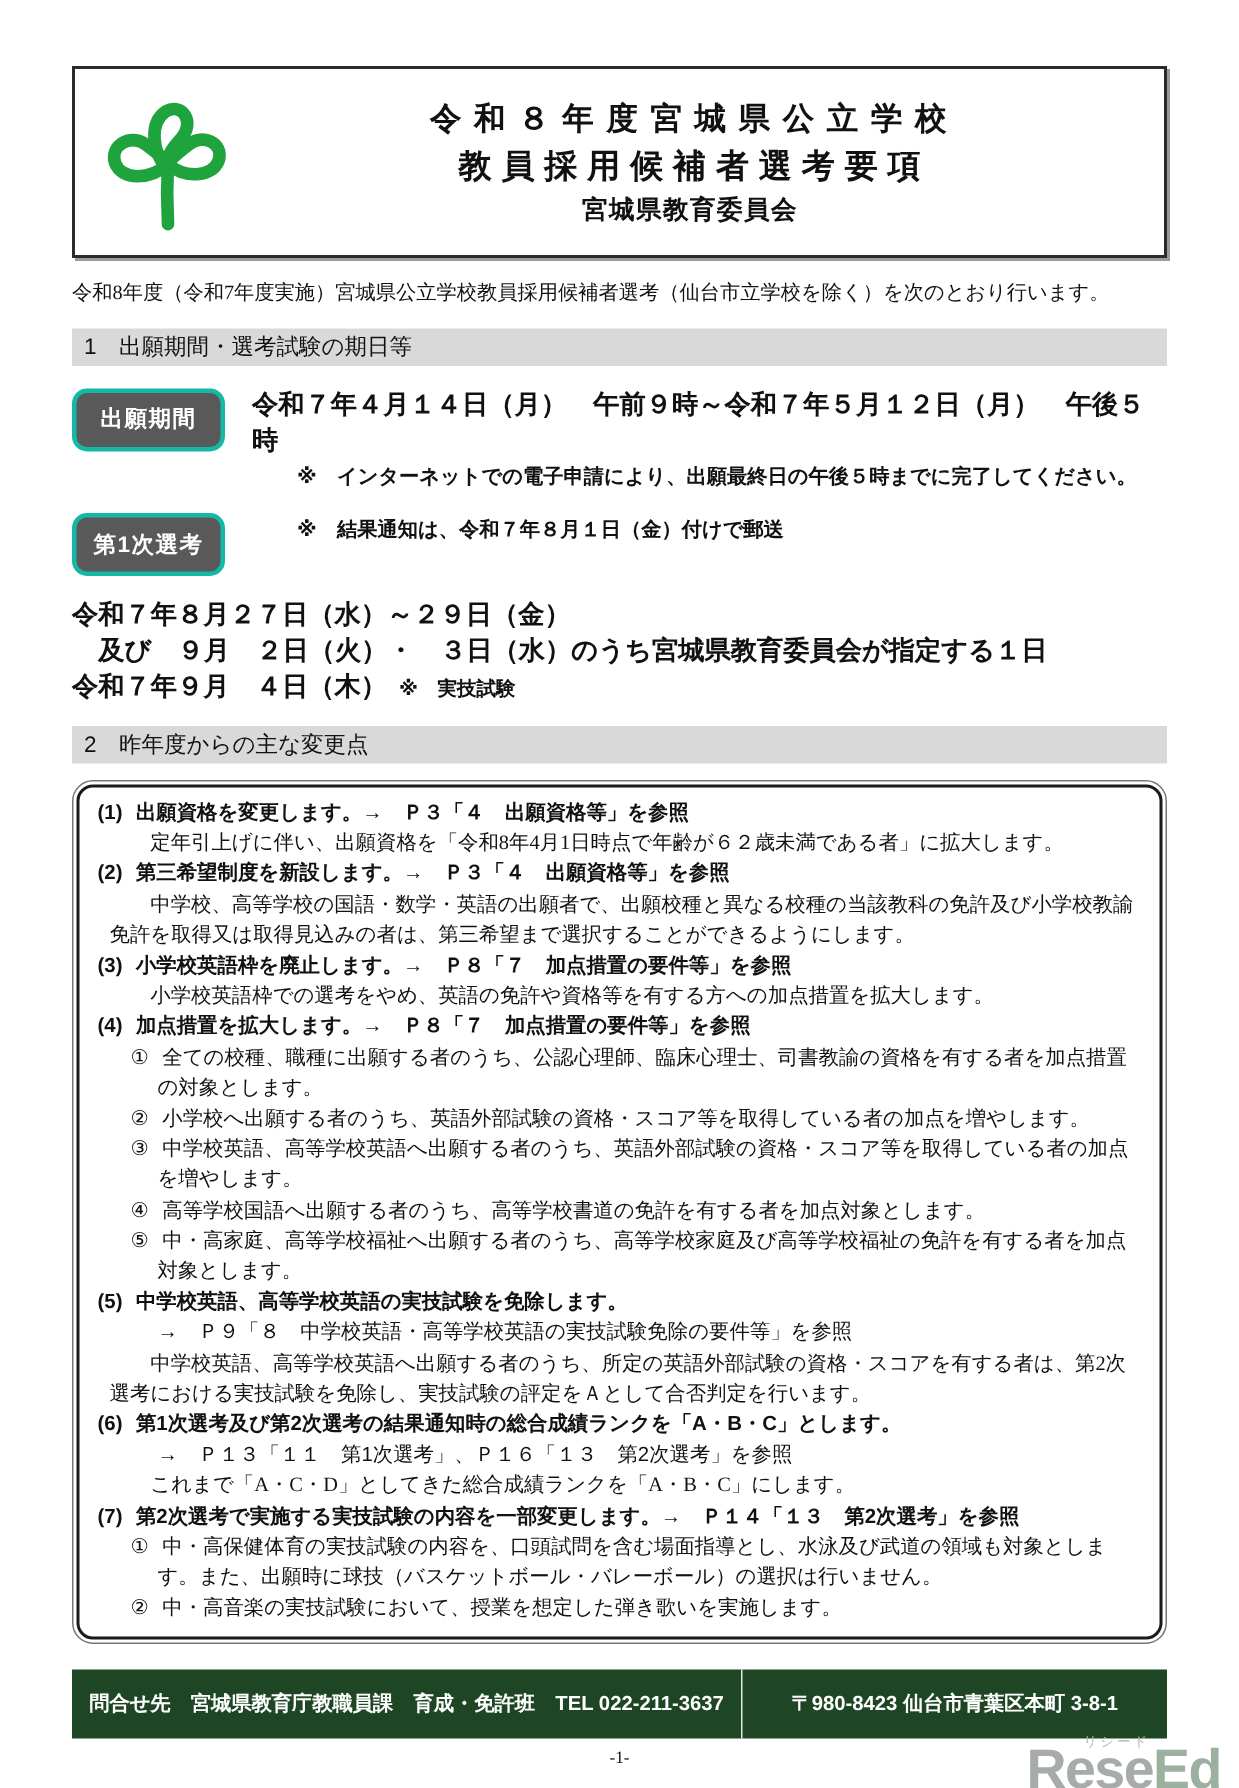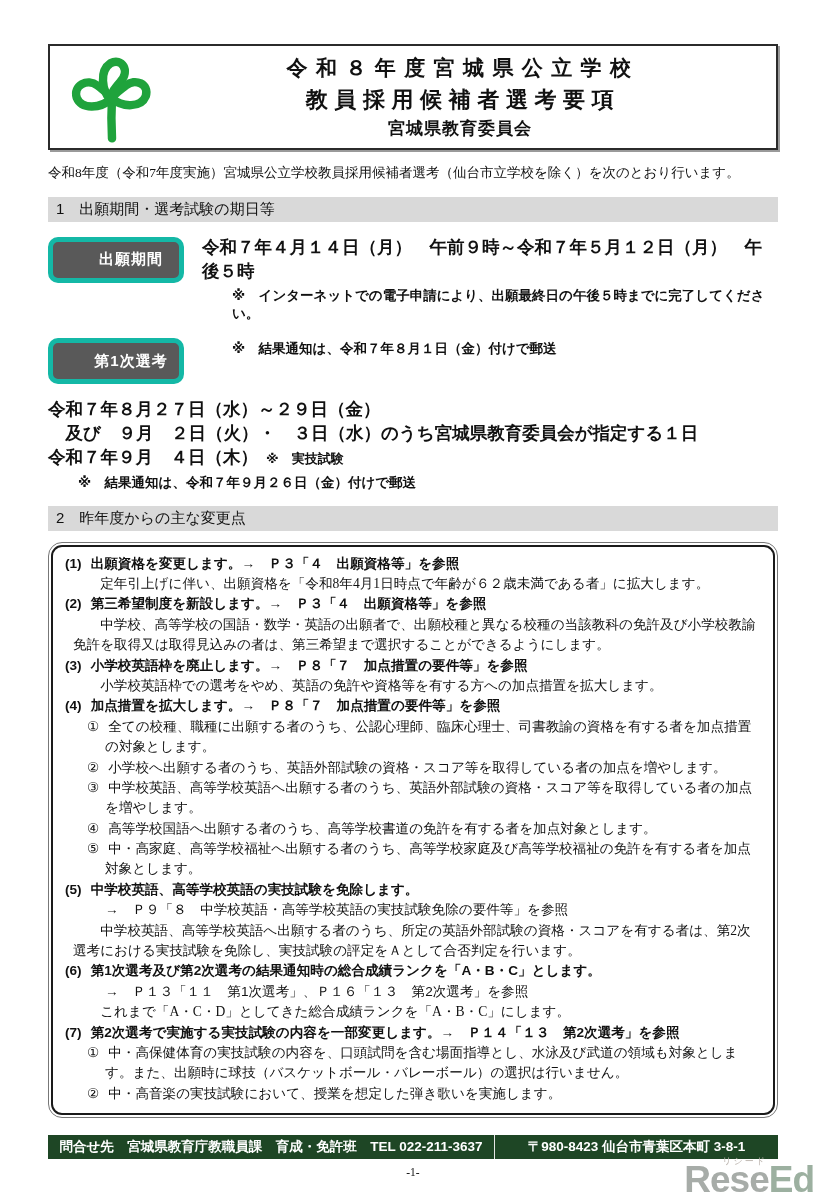--- a/index.html
+++ b/index.html
@@ -2,64 +2,64 @@
 <html><head>
 <meta charset="utf-8">
 <style>
   html,body{margin:0;padding:0;background:#fff;}
   .page{position:relative;width:826px;height:1192px;background:#fff;overflow:hidden;
         font-family:"Liberation Serif","DejaVu Serif",serif;color:#111;}
 
   
   .banner{box-sizing:border-box;margin:44px 48px 0;border:2px solid #2b2b2b;
           box-shadow:2px 2px 0 #9a9a9a;display:flex;align-items:center;
-          padding:6px 12px;height:106px;background:#fff;}
+          padding:6px 12px;height:128px;background:#fff;}
   .logo-wrap{flex:0 0 100px;display:flex;align-items:center;justify-content:center;}
   .title-col{flex:1;}
   .t1{font-family:"Liberation Sans","DejaVu Sans",sans-serif;font-weight:bold;
       font-size:21px;letter-spacing:0.40em;text-align:center;white-space:nowrap;}
   .t2{font-family:"Liberation Sans","DejaVu Sans",sans-serif;font-weight:bold;
       font-size:22px;letter-spacing:0.30em;text-align:center;white-space:nowrap;margin-top:3px;}
   .org{font-family:"Liberation Sans","DejaVu Sans",sans-serif;font-weight:bold;
       font-size:17px;text-align:center;padding-right:6px;margin-top:2px;letter-spacing:1px;}
 
   
   .intro{margin:14px 48px 0;font-size:13.5px;line-height:1.4;}
 
   
   .band{box-sizing:border-box;margin:14px 48px 0;background:#d9d9d9;
         font-family:"Liberation Sans","DejaVu Sans",sans-serif;font-weight:normal;
         font-size:15px;padding:3px 8px;white-space:pre-wrap;}
 
   
   .sched{margin:13px 48px 0;display:flex;gap:18px;}
-  .badge{flex:0 0 96px;height:36px;background:#595959;border:5px solid #14b8a6;border-radius:10px;
+  .badge{flex:0 0 96px;height:36px;background:#595959;border:3px solid #14b8a6;border-radius:10px;
          color:#fff;font-family:"Liberation Sans","DejaVu Sans",sans-serif;font-weight:bold;
          font-size:15px;display:flex;align-items:center;justify-content:center;letter-spacing:1px;
-         margin-top:2px;padding-left:30px;}
+         margin-top:2px;}
   .sched-lines{flex:1;font-family:"Liberation Sans","DejaVu Sans",sans-serif;font-weight:bold;}
   .main-line{font-size:17.5px;line-height:1.38;white-space:pre-wrap;}
   .inline-note{font-size:13px;margin-left:8px;}
   .note-line{font-size:13.5px;margin:4px 0 0 30px;white-space:pre-wrap;}
 
   
   .box-outer{box-sizing:border-box;margin:11px 48px 0;border:1px solid #777;border-radius:14px;padding:2px;}
   .box-inner{border:2px solid #1a1a1a;border-radius:11px;padding:7px 12px 9px;}
   .chg-head{font-family:"Liberation Sans","DejaVu Sans",sans-serif;font-weight:bold;
             font-size:13.6px;line-height:1.5;white-space:pre-wrap;}
   .chg-num{margin-right:9px;}
   .chg-head2{font-family:"Liberation Sans","DejaVu Sans",sans-serif;font-weight:normal;
              font-size:13.6px;line-height:1.5;padding-left:40px;white-space:pre-wrap;}
   .chg-body{font-size:13.6px;line-height:1.5;margin:0;padding-left:8px;text-indent:2em;}
   .chg-sub{font-size:13.6px;line-height:1.5;padding-left:40px;text-indent:-18px;}
   .sub-num{margin-right:9px;}
 
   
   .footer{box-sizing:border-box;margin:17px 48px 0;background:#1e4625;color:#fff;display:flex;
-          align-items:stretch;height:24px;font-family:"Liberation Sans","DejaVu Sans",sans-serif;
+          align-items:stretch;height:46px;font-family:"Liberation Sans","DejaVu Sans",sans-serif;
           font-weight:bold;font-size:13.5px;}
   .f-cell{display:flex;align-items:center;justify-content:center;white-space:pre-wrap;}
   .f-left{flex:0 0 446px;}
   .f-div{width:1px;background:#e6e6e6;}
   .f-right{flex:1;}
   .pagenum{text-align:center;font-size:11.5px;margin-top:7px;}
 
   
   .watermark{position:absolute;right:12px;bottom:-6px;line-height:1;
              font-family:"Liberation Sans","DejaVu Sans",sans-serif;font-weight:bold;}
@@ -107,21 +107,20 @@
     <div class="sched-lines">
       <div class="note-line">※　結果通知は、令和７年８月１日（金）付けで郵送</div>
     </div>
   </div>
 
   <div class="sched">
     <div class="sched-lines">
       <div class="main-line">令和７年８月２７日（水）～２９日（金）</div>
       <div class="main-line">　及び　９月　２日（火）・　３日（水）のうち宮城県教育委員会が指定する１日</div>
       <div class="main-line"><span>令和７年９月　４日（木）</span><span class="inline-note">※　実技試験</span></div>
-      <div class="note-line">※　結果通知は、令和７年９月２６日（金）付けで郵送</div>
     </div>
   </div>
 
   <div class="band">2　昨年度からの主な変更点</div>
 
   <div class="box-outer">
     <div class="box-inner">
 
       <div class="chg-item">
         <div class="chg-head"><span class="chg-num">(1)</span><span>出願資格を変更します。→　Ｐ３「４　出願資格等」を参照</span></div>

